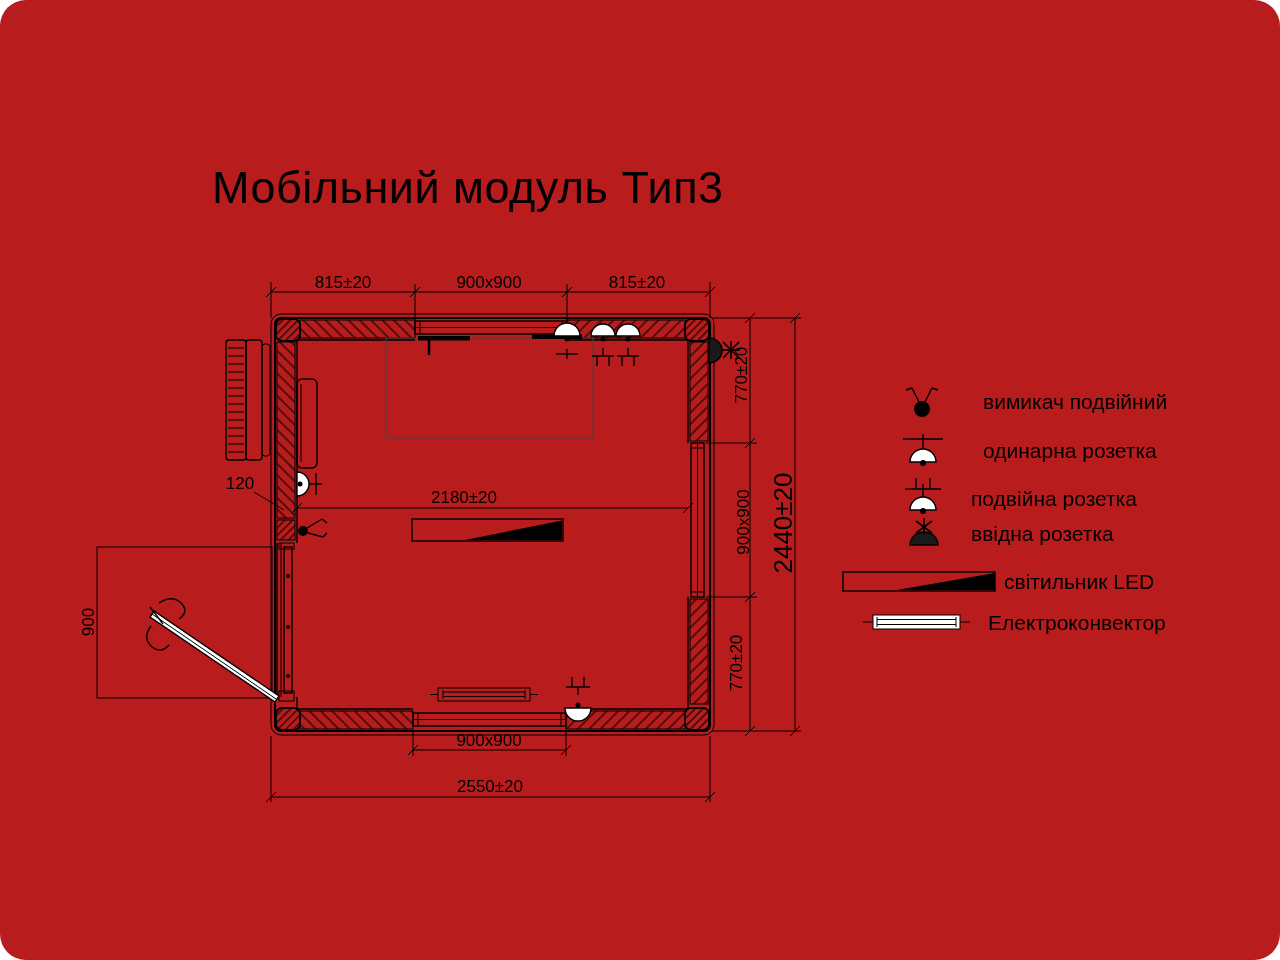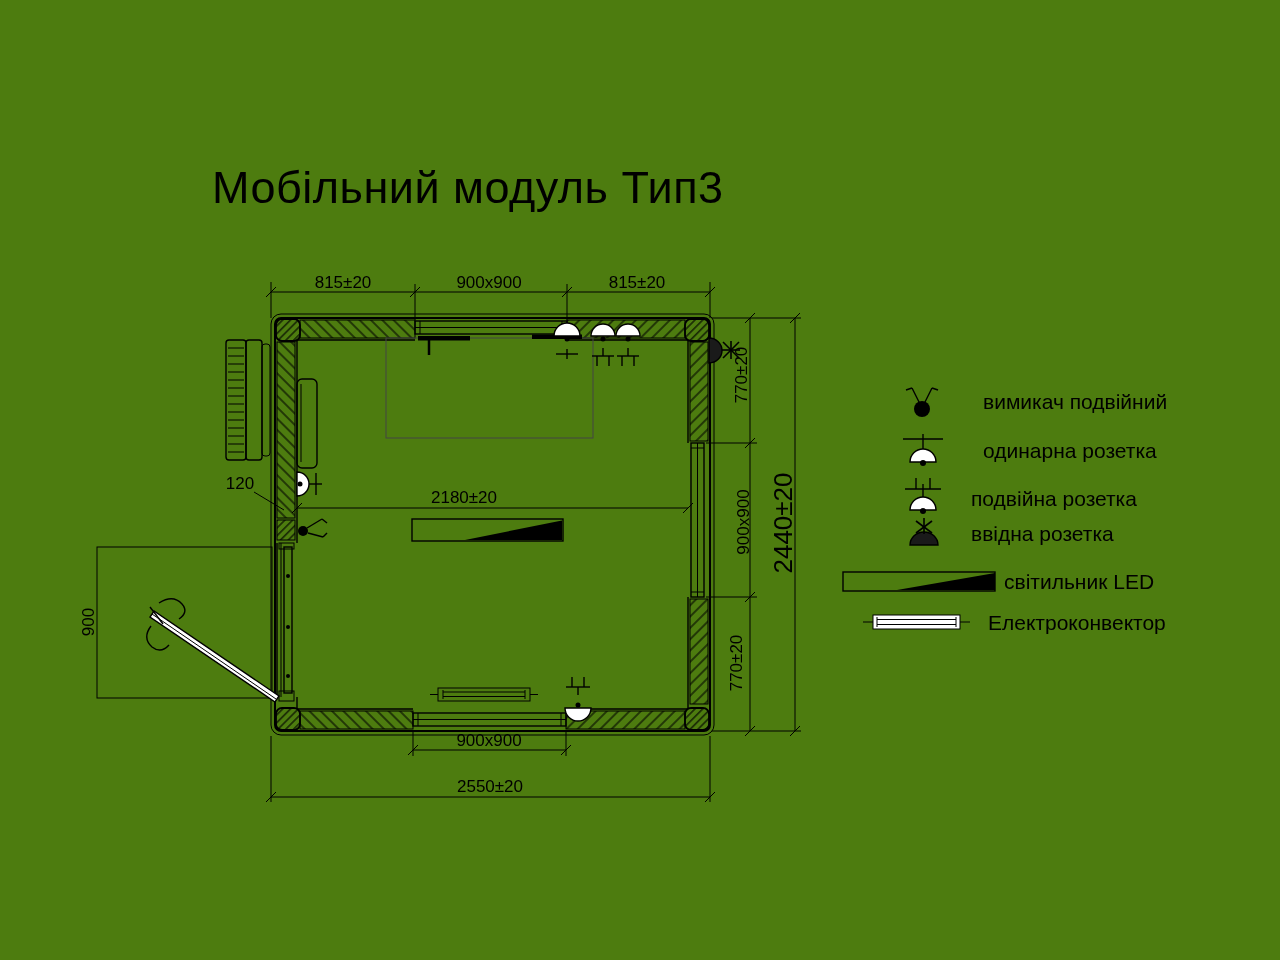--- a/index.html
+++ b/index.html
@@ -1,18 +1,18 @@
 <!DOCTYPE html>
 <html><head>
 <meta charset="utf-8">
 <style>
   html,body{margin:0;padding:0;background:#ffffff;}
   .canvas{
-    position:relative;width:1280px;height:960px;background:#4d7c0f;
-    font-family:"Liberation Sans", sans-serif;overflow:hidden;
+    position:relative;width:1280px;height:960px;background:#b91c1c;
+    font-family:"Liberation Sans", sans-serif;overflow:hidden;border-radius:26px;
   }
   .title{
     position:absolute;left:212px;top:162px;font-size:45px;color:#000;
     white-space:nowrap;letter-spacing:0.5px;
   }
   svg{position:absolute;left:0;top:0;}
   text{fill:#000;font-family:"Liberation Sans",sans-serif;}
   .dimtxt{font-size:17px;}
   .bigdim{font-size:26px;}
   .legtxt{font-size:21px;}

